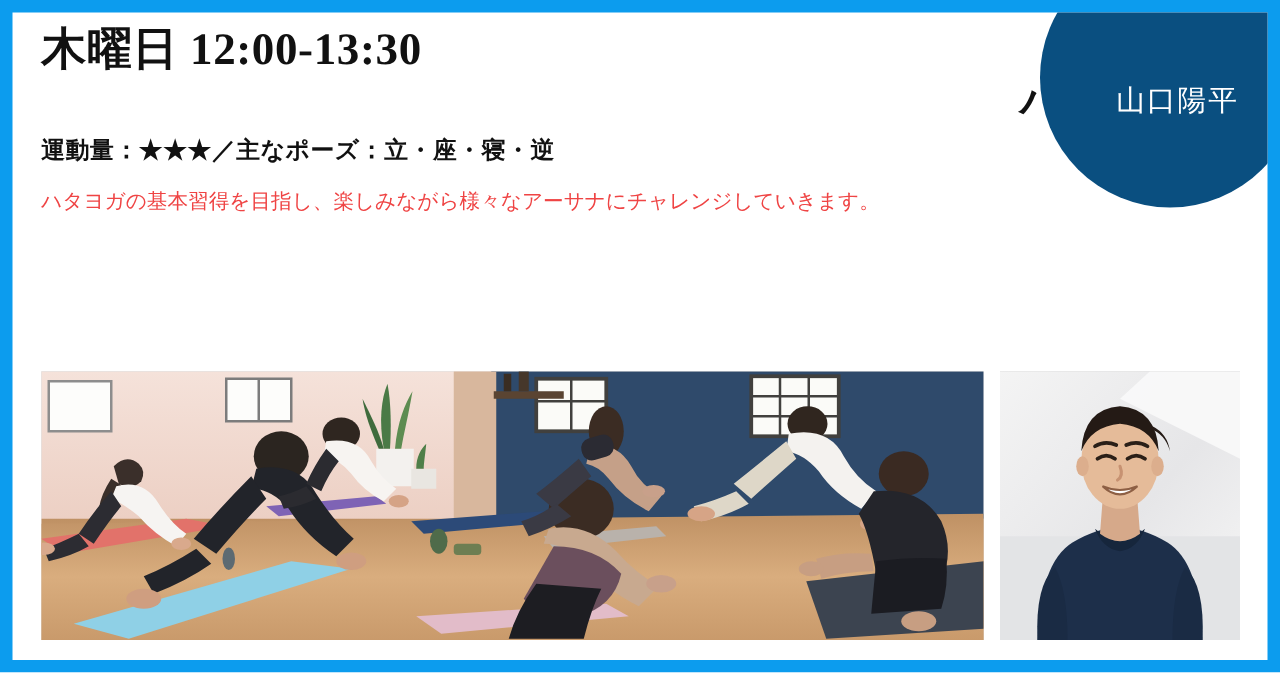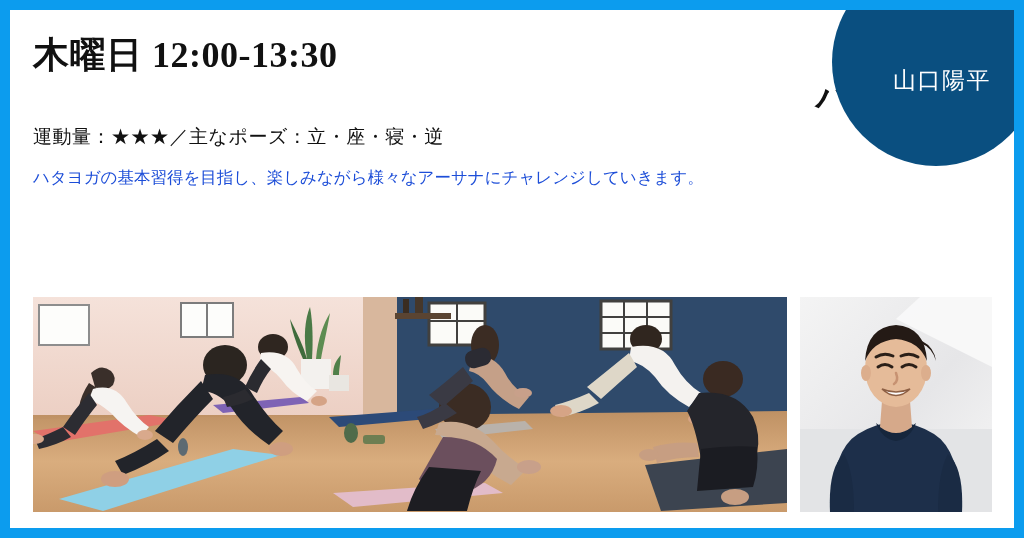--- a/index.html
+++ b/index.html
@@ -44,21 +44,21 @@
     letter-spacing: 1.5px;
     font-family: Liberation Mono, monospace;
     transform: translate(6px, 18px);
     white-space: nowrap;
   }
 
   
   .text-block {
     position: absolute;
     left: 23px;
-    top: 24px;
+    top: 8px;
     right: 0;
     z-index: 2;
   }
 
   .schedule-title {
     font-family: "Liberation Serif", "DejaVu Serif", serif;
     font-weight: bold;
     font-size: 36px;
     line-height: 1.18;
     color: #111111;
@@ -72,34 +72,34 @@
     font-size: 33px;
     line-height: 1.2;
     color: #111111;
     margin: 2px 0 0 0;
     letter-spacing: 6px;
     text-align: right;
   }
 
   .meta-line {
     font-family: "Liberation Serif", "DejaVu Serif", serif;
-    font-weight: normal;
+    font-weight: bold;
     font-size: 19px;
     line-height: 1.3;
     color: #111111;
     margin: 7px 0 0 0;
     letter-spacing: 0.5px;
   }
 
   .description {
     margin: 14px 0 0 0;
     font-family: "Liberation Sans", "DejaVu Sans", sans-serif;
     font-size: 16.5px;
     line-height: 1.62;
-    color: #1d4ed8;
+    color: #ef4444;
     max-width: 962px;
   }
   .description p { margin: 0; }
 
   
   .photo-row {
     position: absolute;
     left: 23px;
     top: 287px;
     width: 978px;

